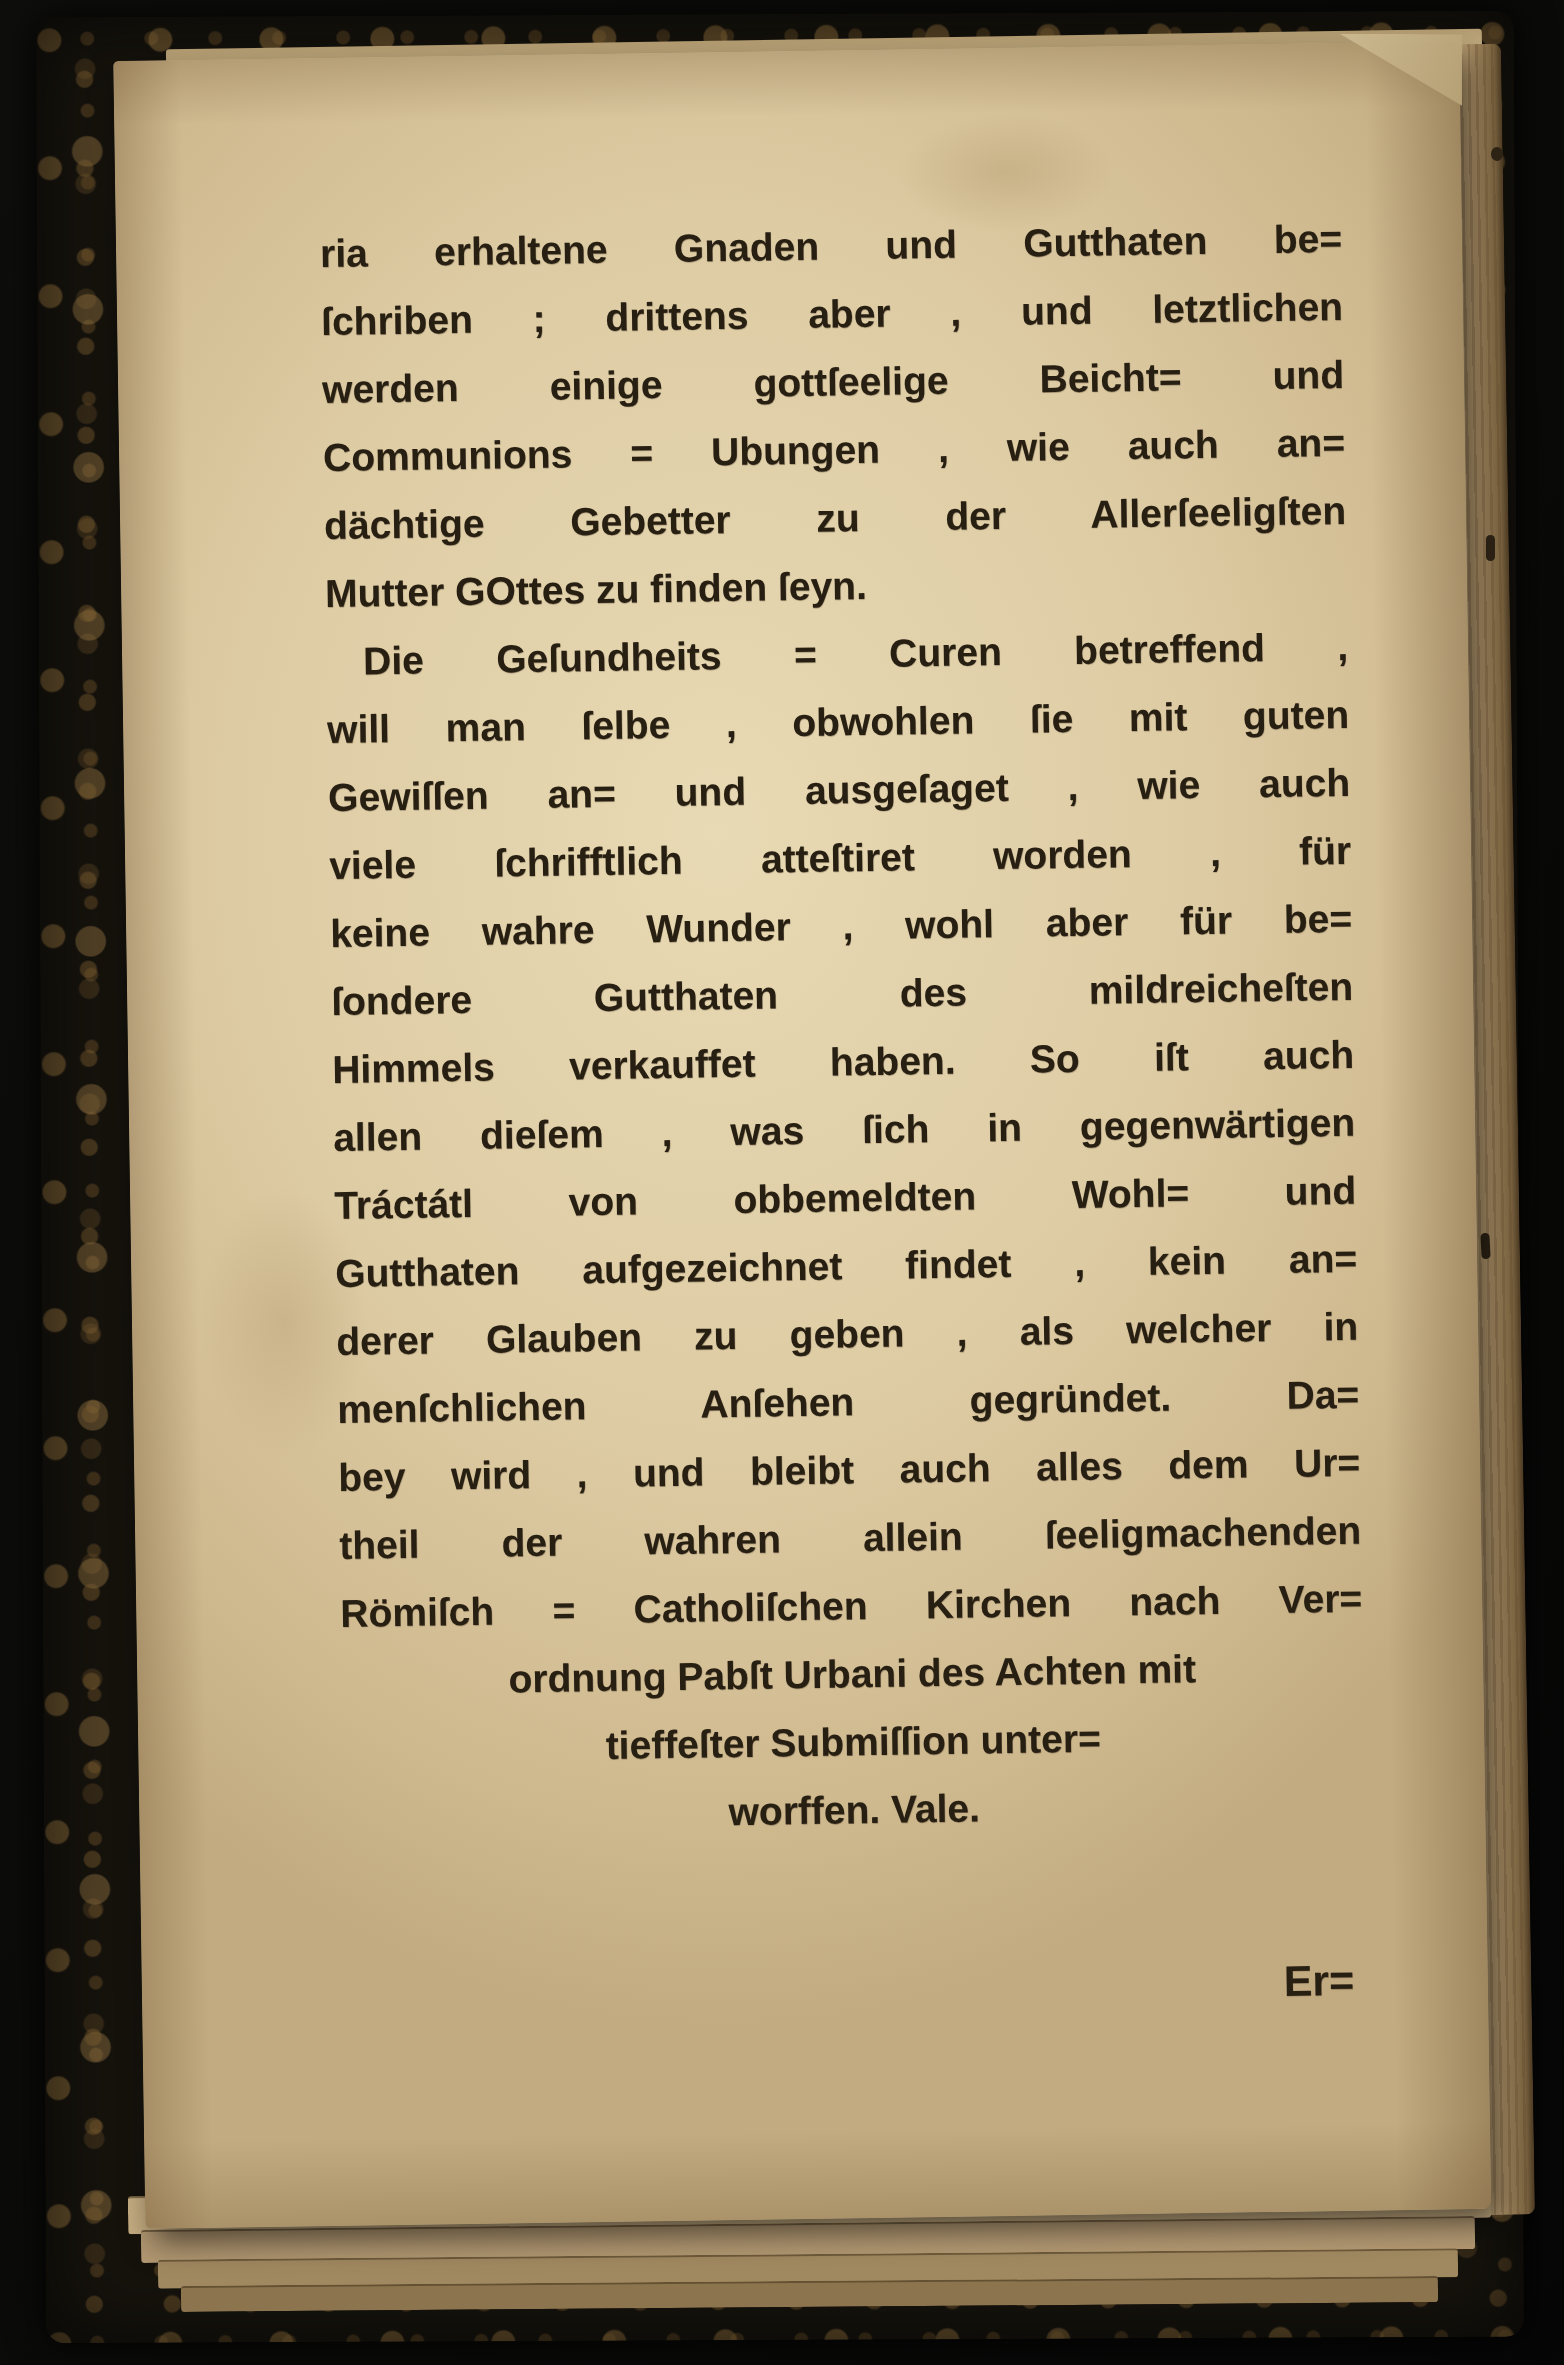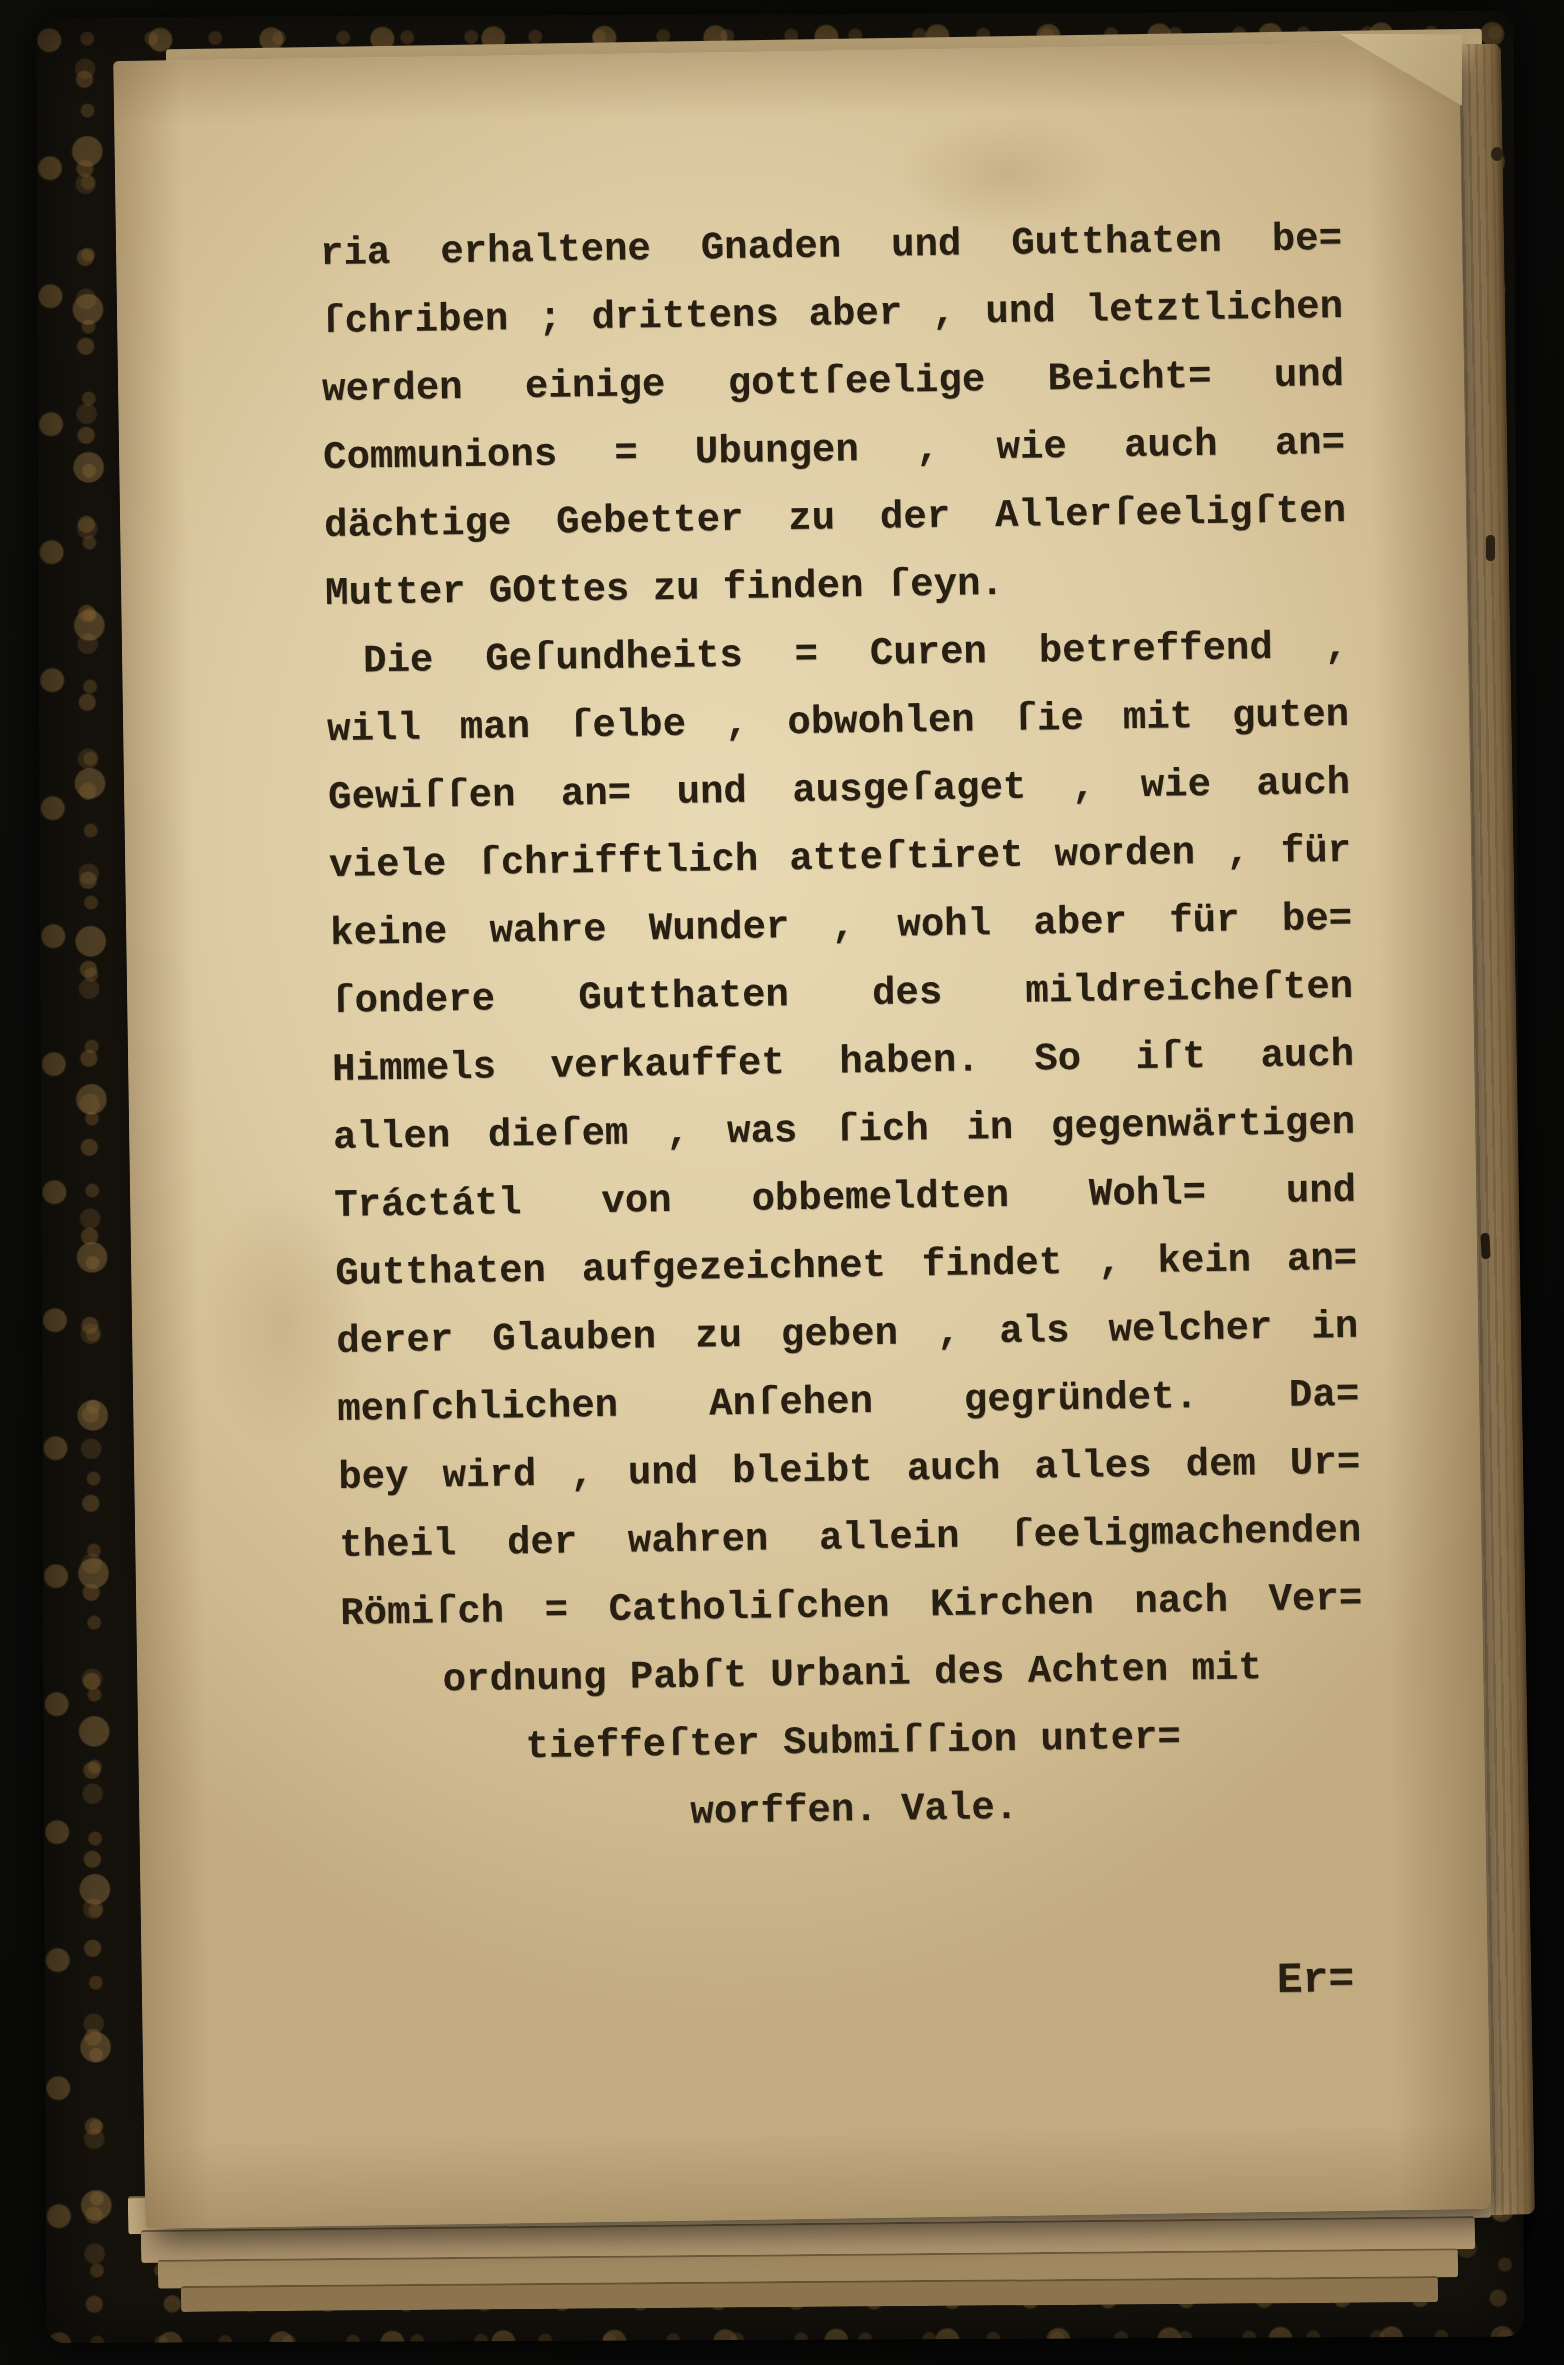--- a/index.html
+++ b/index.html
@@ -1,19 +1,19 @@
 <!DOCTYPE html>
 <html style="font-size:13.6px"><head>
 <meta charset="utf-8">
 <style>
   html,body{margin:0;padding:0;background:#000;}
   .scene{
     position:relative;width:1565px;height:2366px;overflow:hidden;
     background:linear-gradient(120deg,#0e0e0c 0%,#0a0a09 55%,#060606 100%);
-    font-family:Liberation Mono, monospace;
+    font-family:Liberation Sans, sans-serif;
   }
   
   .cover{
     position:absolute;left:41px;top:13.6px;width:1478px;height:2326px;
     border-radius:19px;transform:rotate(-0.25deg);
     background-color:#16130d;
     background-image:
       radial-gradient(circle at 12% 18%, rgba(158,122,66,.50) 0 11px, rgba(158,122,66,0) 12.8px),
       radial-gradient(circle at 62% 70%, rgba(130,98,50,.45) 0 7.7px, rgba(130,98,50,0) 9.4px),
       radial-gradient(circle at 35% 85%, rgba(171,134,76,.40) 0 14.5px, rgba(171,134,76,0) 16px),

